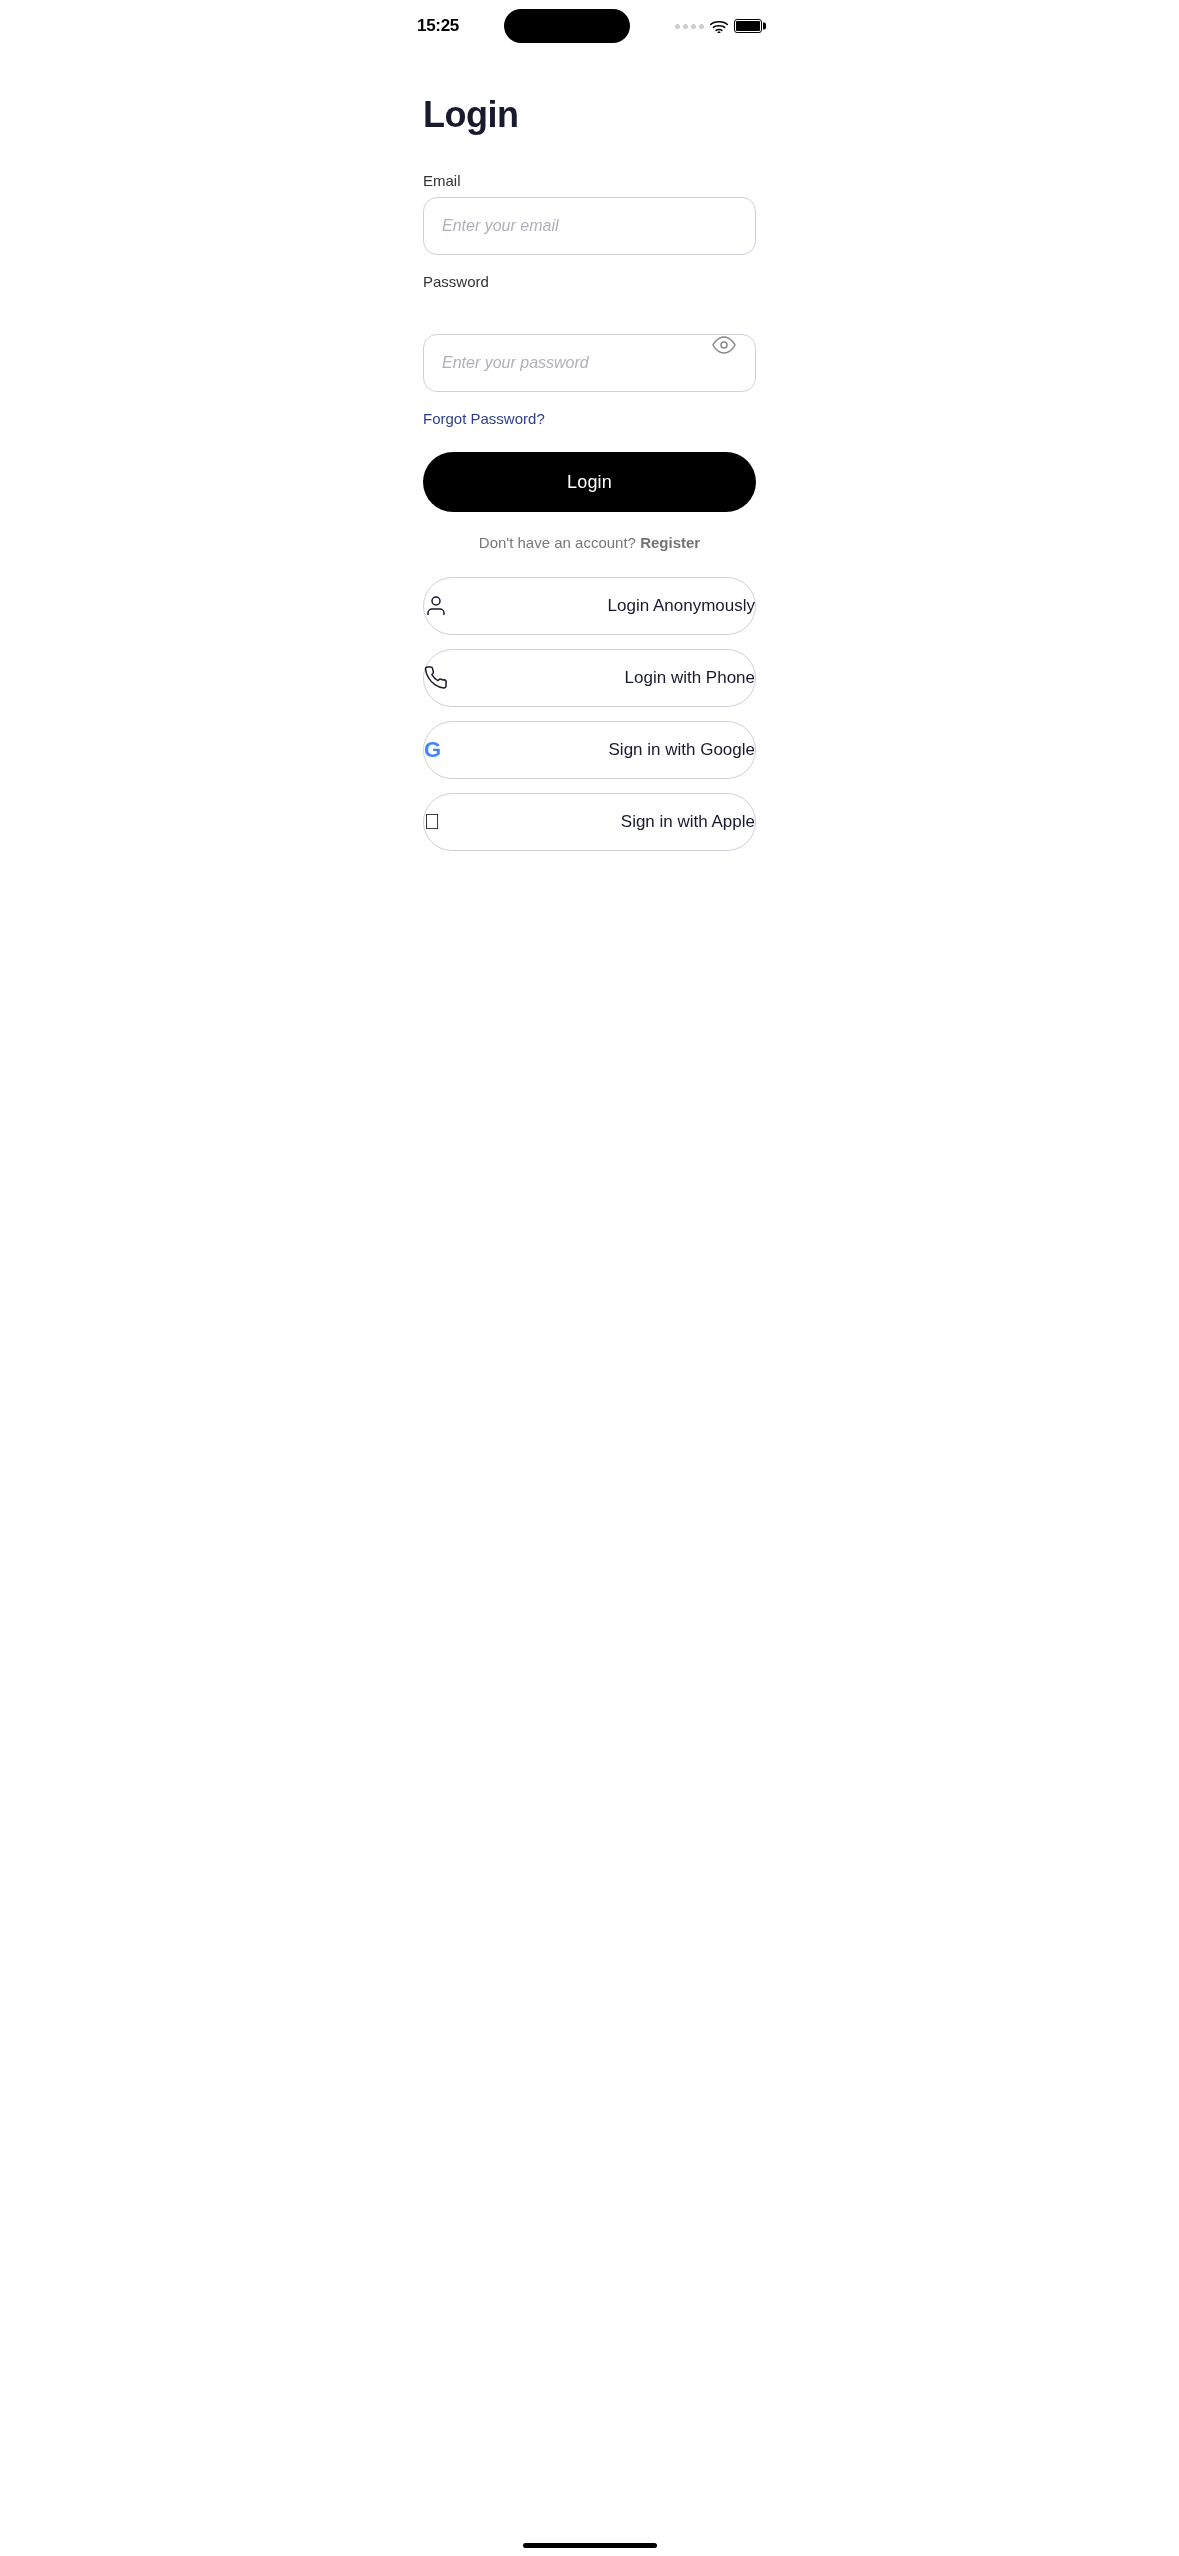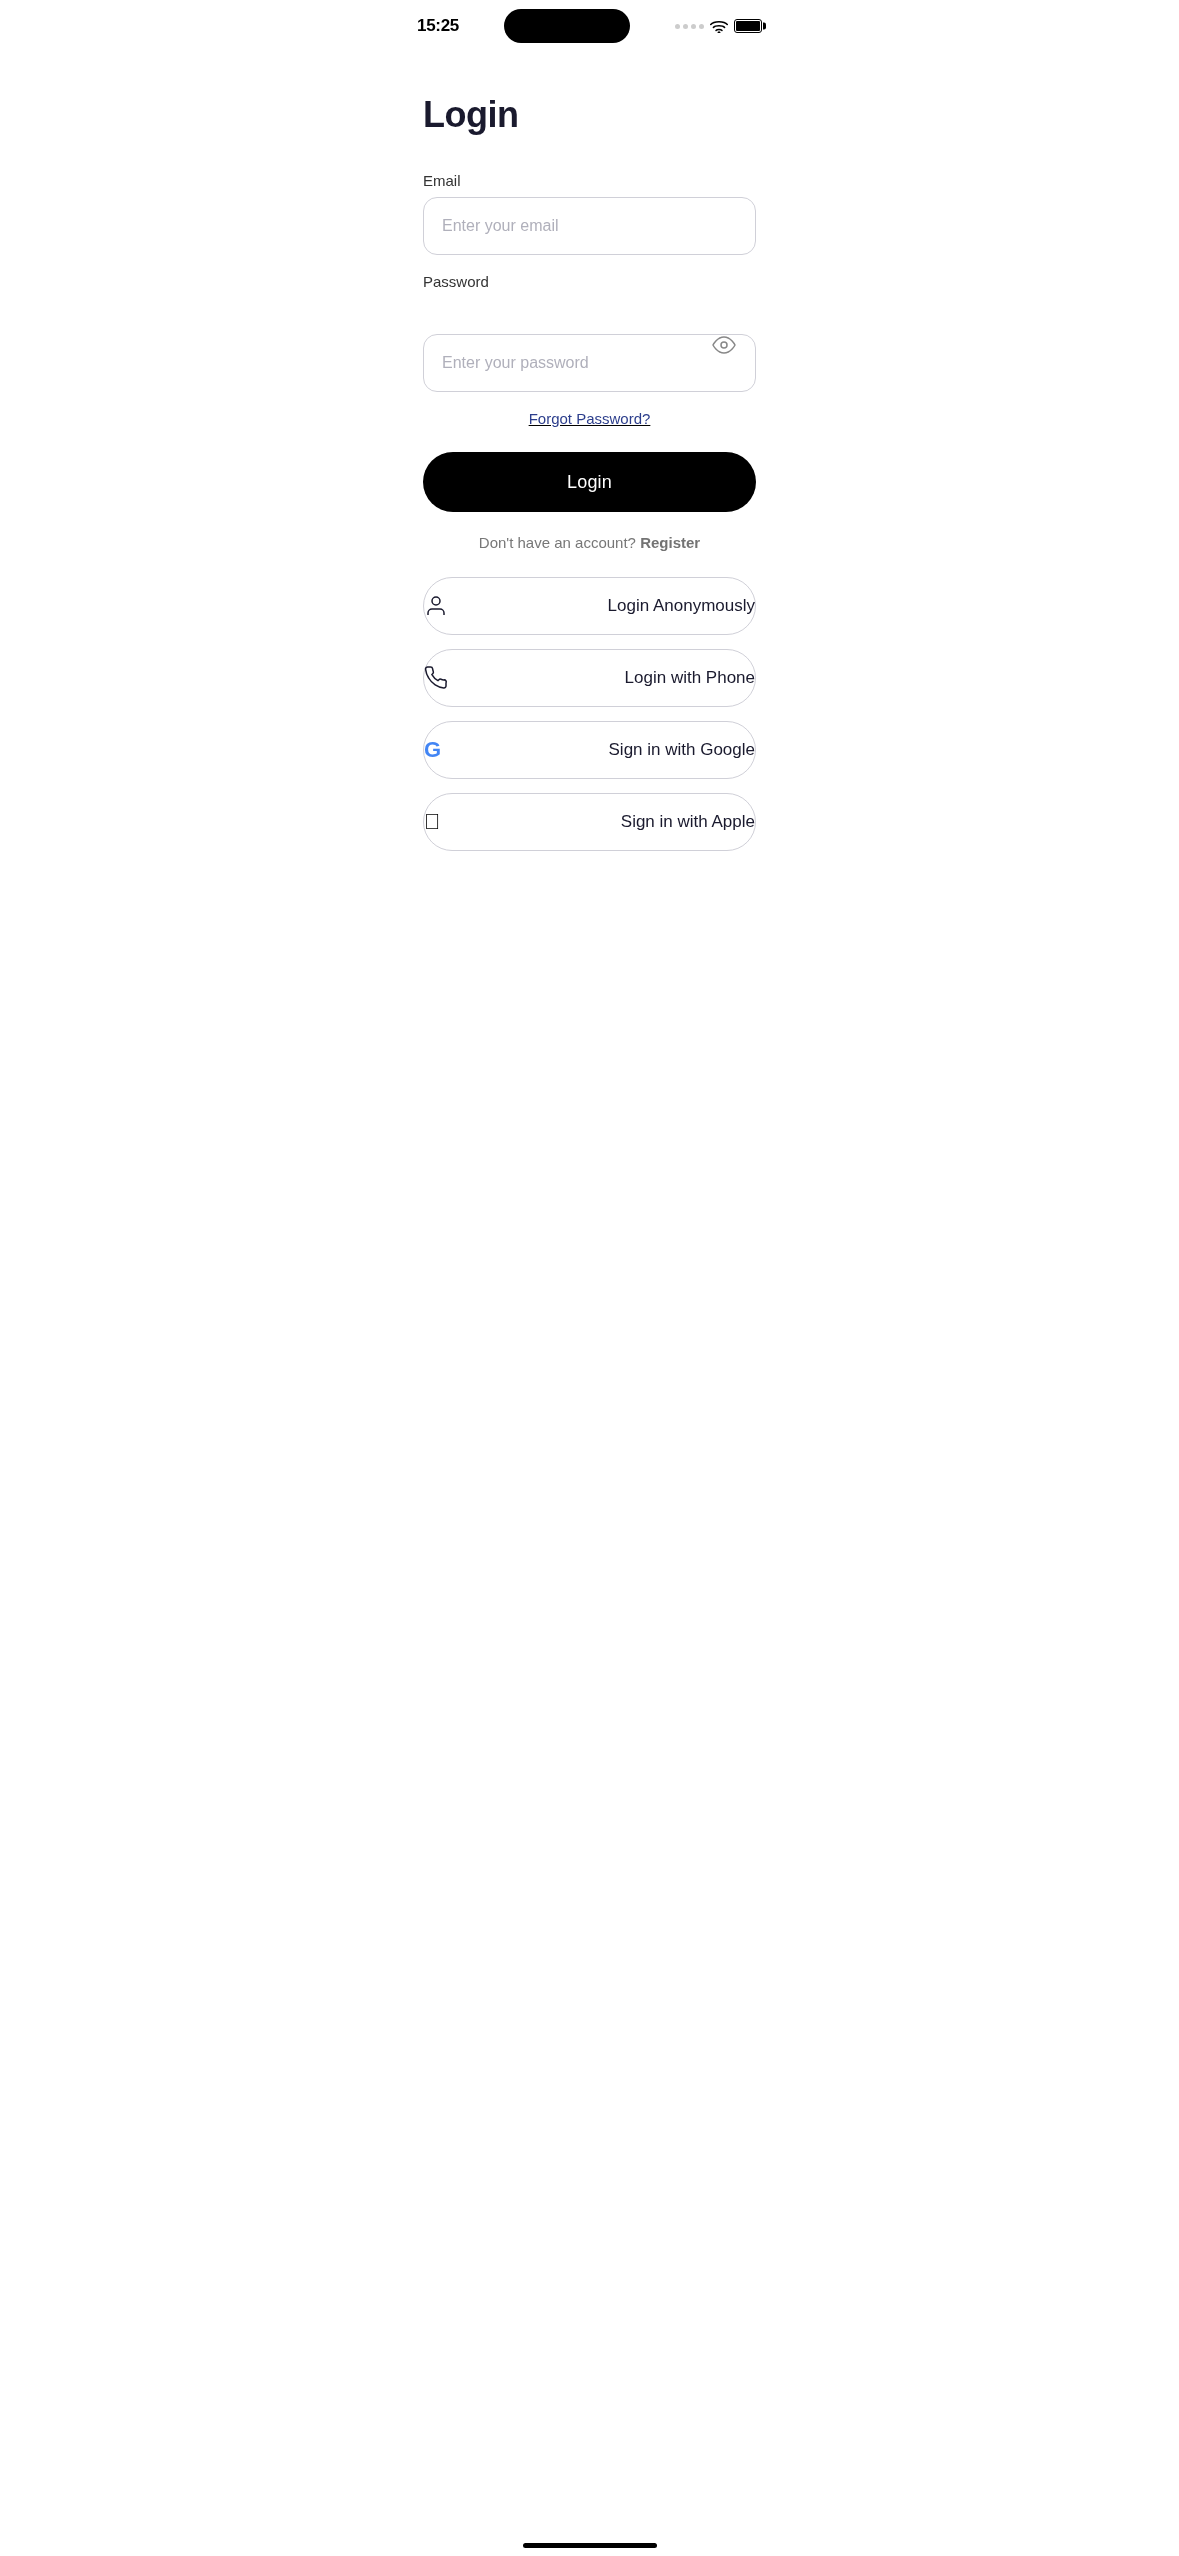--- a/index.html
+++ b/index.html
@@ -129,20 +129,21 @@
       width: 100%;
       height: 58px;
       border: 1.5px solid #d0d0d8;
       border-radius: 14px;
       padding: 0 18px;
       font-size: 16px;
       color: #333;
       background: #fff;
       outline: none;
       font-family: inherit;
+      font-style: italic;
     }
 
     .form-input::placeholder {
       color: #b0b0bb;
     }
 
     .eye-icon-btn {
       position: absolute;
       right: 16px;
       background: none;
@@ -157,24 +158,23 @@
 
     .eye-svg {
       width: 24px;
       height: 24px;
       stroke: #888;
       fill: none;
       stroke-width: 1.5;
     }
 
     .forgot-password {
-      text-align: center;
+      text-align: left;
       margin-top: 10px;
       margin-bottom: 24px;
-      text-decoration: underline;
     }
 
     .forgot-password a {
       color: #2c3e8c;
       font-size: 15px;
       text-decoration: none;
       font-weight: 500;
     }
 
     .login-btn {

